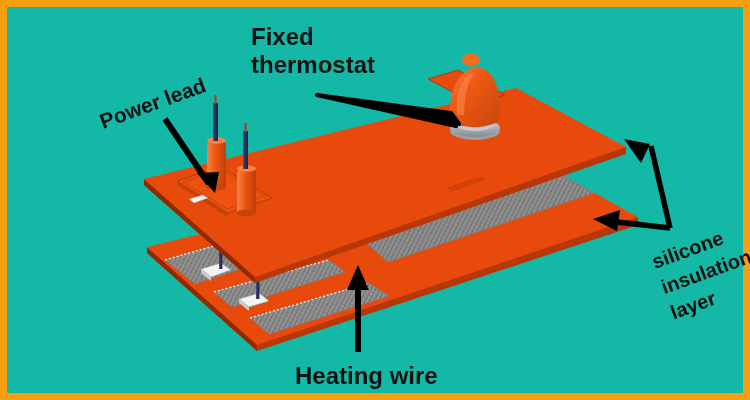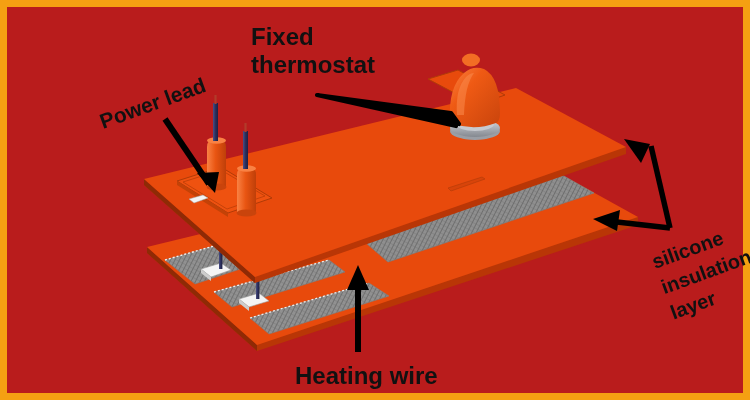--- a/index.html
+++ b/index.html
@@ -12,21 +12,21 @@
     height: 400px;
     overflow: hidden;
     font-family: "Liberation Sans", sans-serif;
   }
   #frame {
     position: relative;
     width: 750px;
     height: 400px;
     box-sizing: border-box;
     border: 7px solid #f5a012;
-    background: #b91c1c;
+    background: #14b8a6;
   }
   #stage {
     position: absolute;
     inset: 0;
   }
   svg.diagram {
     position: absolute;
     left: 0;
     top: 0;
     width: 750px;

